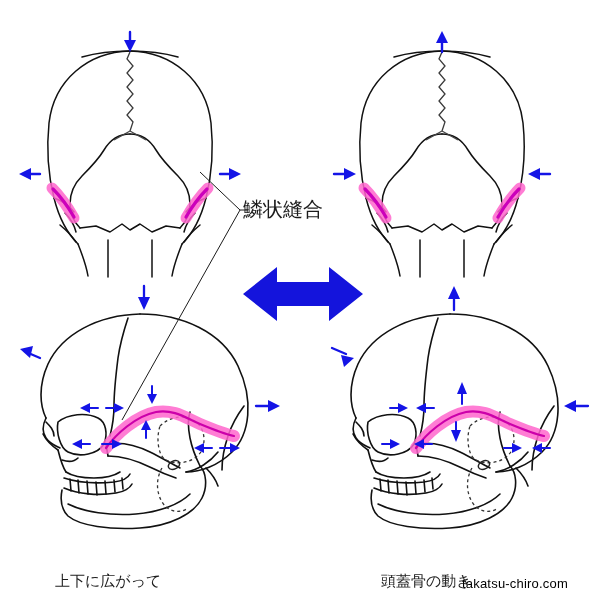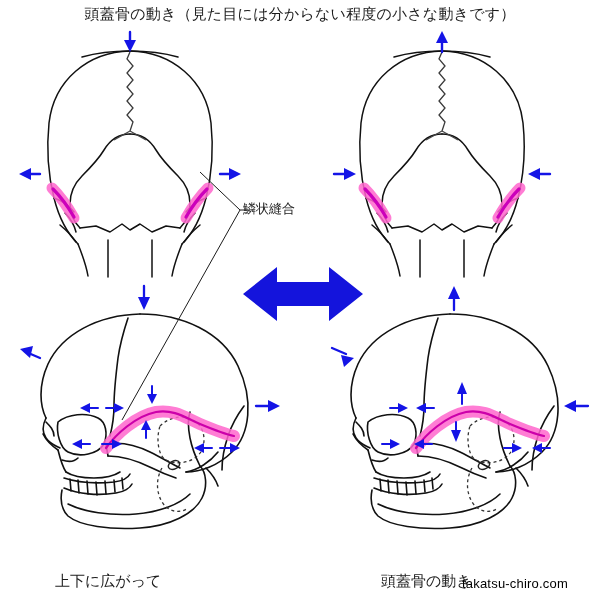--- a/index.html
+++ b/index.html
@@ -34,21 +34,21 @@
   }
   #skull-post-left  { left: 18px;  top: 28px;  width: 262px; height: 250px; }
   #skull-post-right { left: 330px; top: 28px;  width: 262px; height: 250px; }
   #skull-lat-left   { left: 10px;  top: 282px; width: 300px; height: 240px; }
   #skull-lat-right  { left: 320px; top: 282px; width: 300px; height: 240px; }
 
   .suture-label {
     position: absolute;
     left: 243px;
     top: 200px;
-    font-size: 13px;
+    font-size: 20px;
     line-height: 18px;
     color: #1b1b1b;
     white-space: nowrap;
   }
   #leader-lines {
     position: absolute;
     left: 0; top: 0;
     width: 600px; height: 600px;
     pointer-events: none;
   }
@@ -77,21 +77,20 @@
     letter-spacing: 0.2px;
     white-space: nowrap;
   }
   svg { display: block; overflow: visible; }
 </style>
 </head>
 <body>
 
 <div id="page">
 
-  <div id="title">頭蓋骨の動き（見た目には分からない程度の小さな動きです）</div>
 
   <div class="skull-cell" id="skull-post-left">
     <svg width="262" height="250" viewBox="0 0 262 250">
       <g fill="none" stroke="#111111" stroke-width="1.5" stroke-linecap="round" stroke-linejoin="round">
 
         <path d="M112 23 C 70 24, 36 52, 31 95 C 28 124, 31 150, 36 170 C 42 194, 52 208, 60 216"></path>
         <path d="M112 23 C 154 24, 188 52, 193 95 C 196 124, 193 150, 188 170 C 182 194, 172 208, 164 216"></path>
         <path d="M112 23 C 128 23, 146 25, 160 29"></path>
         <path d="M112 23 C 96 23, 78 25, 64 29"></path>
 

